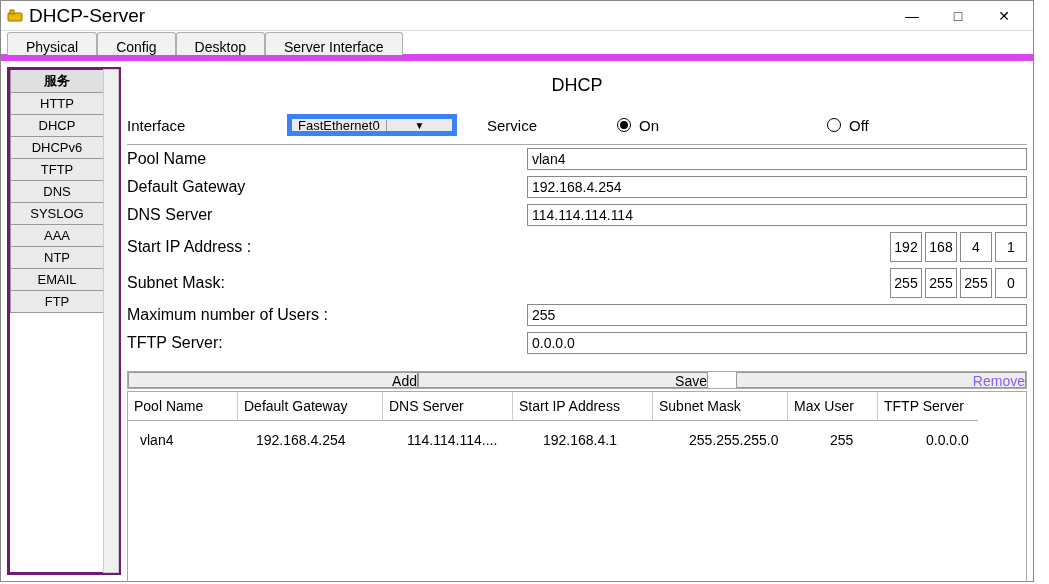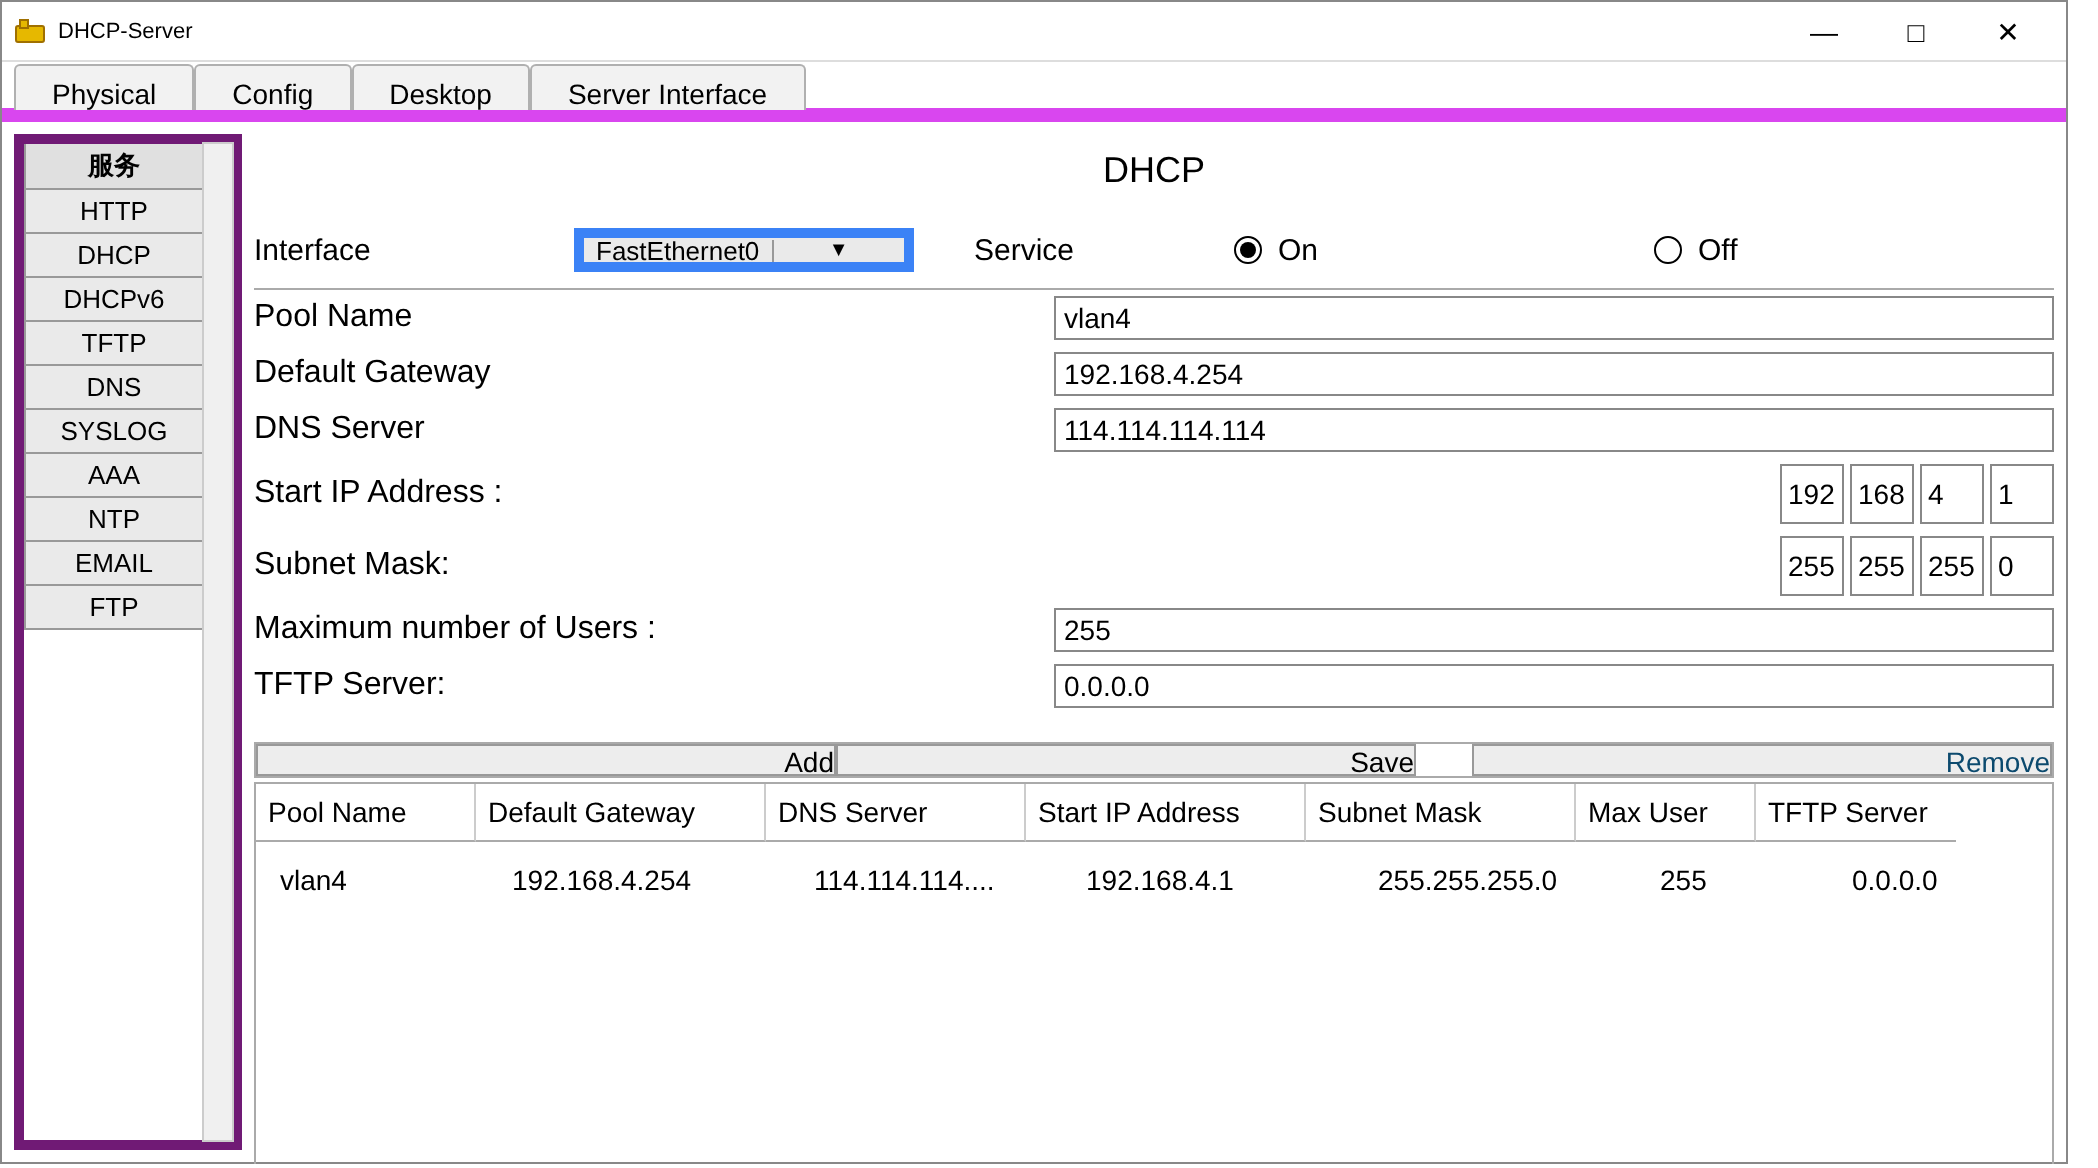--- a/index.html
+++ b/index.html
@@ -1,50 +1,50 @@
 <!DOCTYPE html>
 <html><head>
 <meta charset="utf-8">
 <style>
   * { box-sizing: border-box; margin: 0; padding: 0; }
   body { font-family: Arial, sans-serif; font-size: 13px; background: #fff; color: #000; }
   .window { border: 1px solid #888; width: 1034px; margin: 0; background: #fff; position: relative; }
   .titlebar { height: 30px; display: flex; align-items: center; padding: 0 6px; background: #fff; border-bottom: 1px solid #ddd; }
   .titlebar .icon { width: 16px; height: 16px; margin-right: 6px; }
-  .titlebar .title { font-size: 11px; flex: 1; }
+  .titlebar .title { font-size: 19px; flex: 1; }
   .titlebar .controls { display: flex; gap: 0; }
   .titlebar .controls div { width: 46px; height: 30px; display: flex; align-items: center; justify-content: center; font-size: 14px; cursor: default; }
   .tabs { display: flex; height: 30px; background: #fff; padding-left: 6px; border-bottom: 7px solid #d946ef; }
   .tab { padding: 6px 18px; font-size: 14px; border: 1px solid #b0b0b0; border-bottom: none; margin-right: 0; background: #f2f2f2; position: relative; top: 1px; border-radius: 3px 3px 0 0; }
   .tab.active { background: #fff; top: 1px; border-bottom: 1px solid #fff; }
   .body { display: flex; padding: 6px; gap: 6px; height: 520px; }
-  .sidebar { width: 144px; border: 5px solid #701a75; position: relative; }
+  .sidebar { width: 144px; border: 3px solid #701a75; position: relative; }
   .sidebar-scroll { position: absolute; right: -1px; top: -1px; bottom: -1px; width: 16px; background: #f0f0f0; border: 1px solid #ccc; }
   .sidebar .list { margin-right: 14px; }
   .sidebar .hdr { background: #e0e0e0; border: 1px solid #999; border-width: 0 1px 1px 1px; font-weight: bold; font-size: 13px; text-align: center; padding: 2px 0; }
   .sidebar .item { background: #eaeaea; border: 1px solid #999; border-width: 0 1px 1px 1px; text-align: center; padding: 3px 0; font-size: 13px; }
   .main { flex: 1; display: flex; flex-direction: column; }
   .main h2 { text-align: center; font-size: 18px; font-weight: normal; margin: 8px 0 14px; }
   .ifrow { display: flex; align-items: center; gap: 10px; padding: 4px 0 8px 0; border-bottom: 1px solid #aaa; font-size: 15px; }
   .ifrow .lbl { width: 150px; }
   .combo { display: flex; align-items: center; border: 5px solid #3b82f6; background: #eaeaea; width: 170px; height: 22px; }
   .combo span { flex: 1; padding: 0 6px; font-size: 13px; }
   .combo .arrow { width: 18px; text-align: center; border-left: 1px solid #999; font-size: 10px; }
   .svclbl { width: 120px; }
   .radio-wrap { display: flex; align-items: center; gap: 8px; flex: 1; font-size: 15px; }
   .radio-wrap .rcircle { width: 14px; height: 14px; border: 1.5px solid #000; border-radius: 50%; display: inline-flex; align-items: center; justify-content: center; }
   .radio-wrap .rcircle.sel::after { content: ''; width: 8px; height: 8px; background: #000; border-radius: 50%; }
   .formrow { display: flex; align-items: center; margin: 3px 0; }
   .formrow .flabel { width: 400px; font-size: 16px; }
   .formrow input.wide { flex: 1; border: 1px solid #888; height: 22px; padding: 0 4px; font-size: 14px; }
   .formrow .octets { flex: 1; display: flex; justify-content: flex-end; gap: 3px; }
-  .formrow .octets input { width: 32px; border: 1px solid #888; height: 22px; text-align: left; padding: 14px 3px; font-size: 14px; }
+  .formrow .octets input { width: 32px; border: 1px solid #888; height: 22px; text-align: center; padding: 14px 3px; font-size: 14px; }
   .btnrow { display: flex; margin-top: 14px; border: 1px solid #aaa; }
   .btnrow button { flex: 1; height: 16px; border: 1px solid #999; background: #ededed; font-size: 14px; cursor: default; text-align: right; }
-  .btnrow button.disabled { color: #0c4a6e; margin-left: 28px; }
+  .btnrow button.disabled { color: #8b5cf6; margin-left: 28px; }
   .table { border: 1px solid #aaa; margin-top: 2px; font-size: 14px; }
   .trow { display: flex; }
   .trow.hdr div { border-bottom: 1px solid #aaa; border-right: 1px solid #ccc; padding: 6px 6px; }
   .trow.hdr div:last-child { border-right: none; }
   .trow.body div { padding: 5px 6px; }
   .c1{width:110px;} .c2{width:145px;} .c3{width:130px;} .c4{width:140px;} .c5{width:135px;} .c6{width:90px;} .c7{width:100px;}
 </style>
 </head>
 <body>
 

